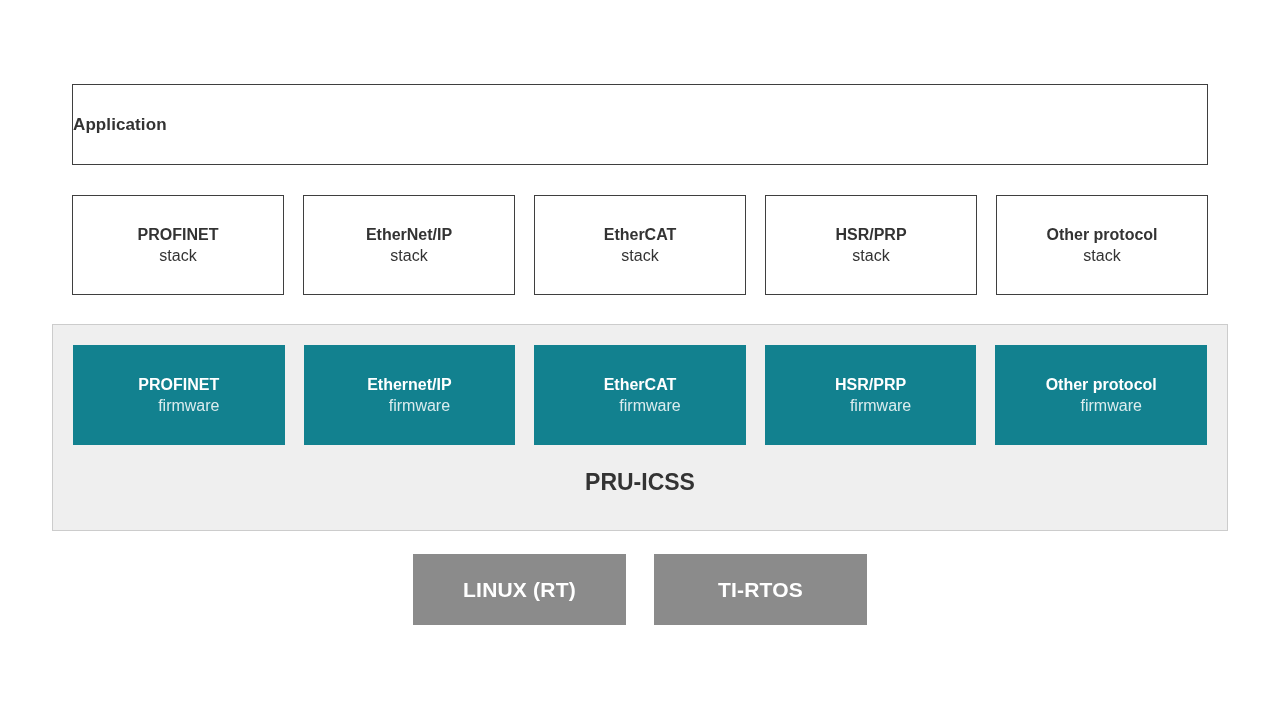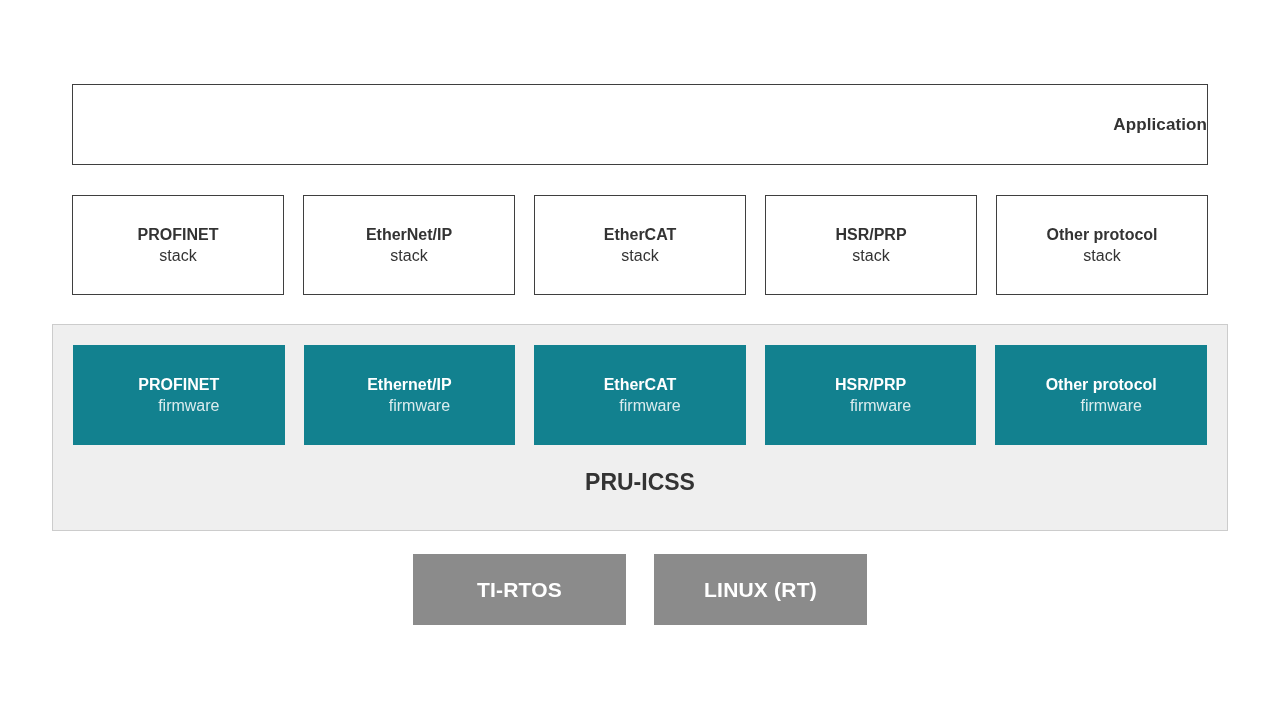--- a/index.html
+++ b/index.html
@@ -14,21 +14,21 @@
   .diagram {
     position: absolute;
     left: 52px; top: 84px;
     width: 1176px;
   }
   
   .app-box {
     margin: 0 20px;
     height: 81px;
     border: 1px solid #3f3f3f;
-    display: flex; align-items: center; justify-content: flex-end;
+    display: flex; align-items: center; justify-content: flex-start;
     font-size: 17px; font-weight: bold;
     letter-spacing: 0.1px;
   }
   
   .stack-grid {
     margin: 30px 20px 0 20px;
     display: grid;
     grid-template-columns: repeat(5, 1fr);
     gap: 19px;
   }
@@ -139,20 +139,20 @@
       <div class="fw-box">
         <span class="name">Other protocol</span>
         <span class="sub">firmware</span>
       </div>
     </div>
     <div class="pru-label">PRU-ICSS</div>
   </div>
 
   <div class="os-row">
     <div class="os-box">
-      <span>TI-RTOS</span>
+      <span>LINUX (RT)</span>
     </div>
     <div class="os-box">
-      <span>LINUX (RT)</span>
+      <span>TI-RTOS</span>
     </div>
   </div>
 
 </div>
 
 </body></html>

